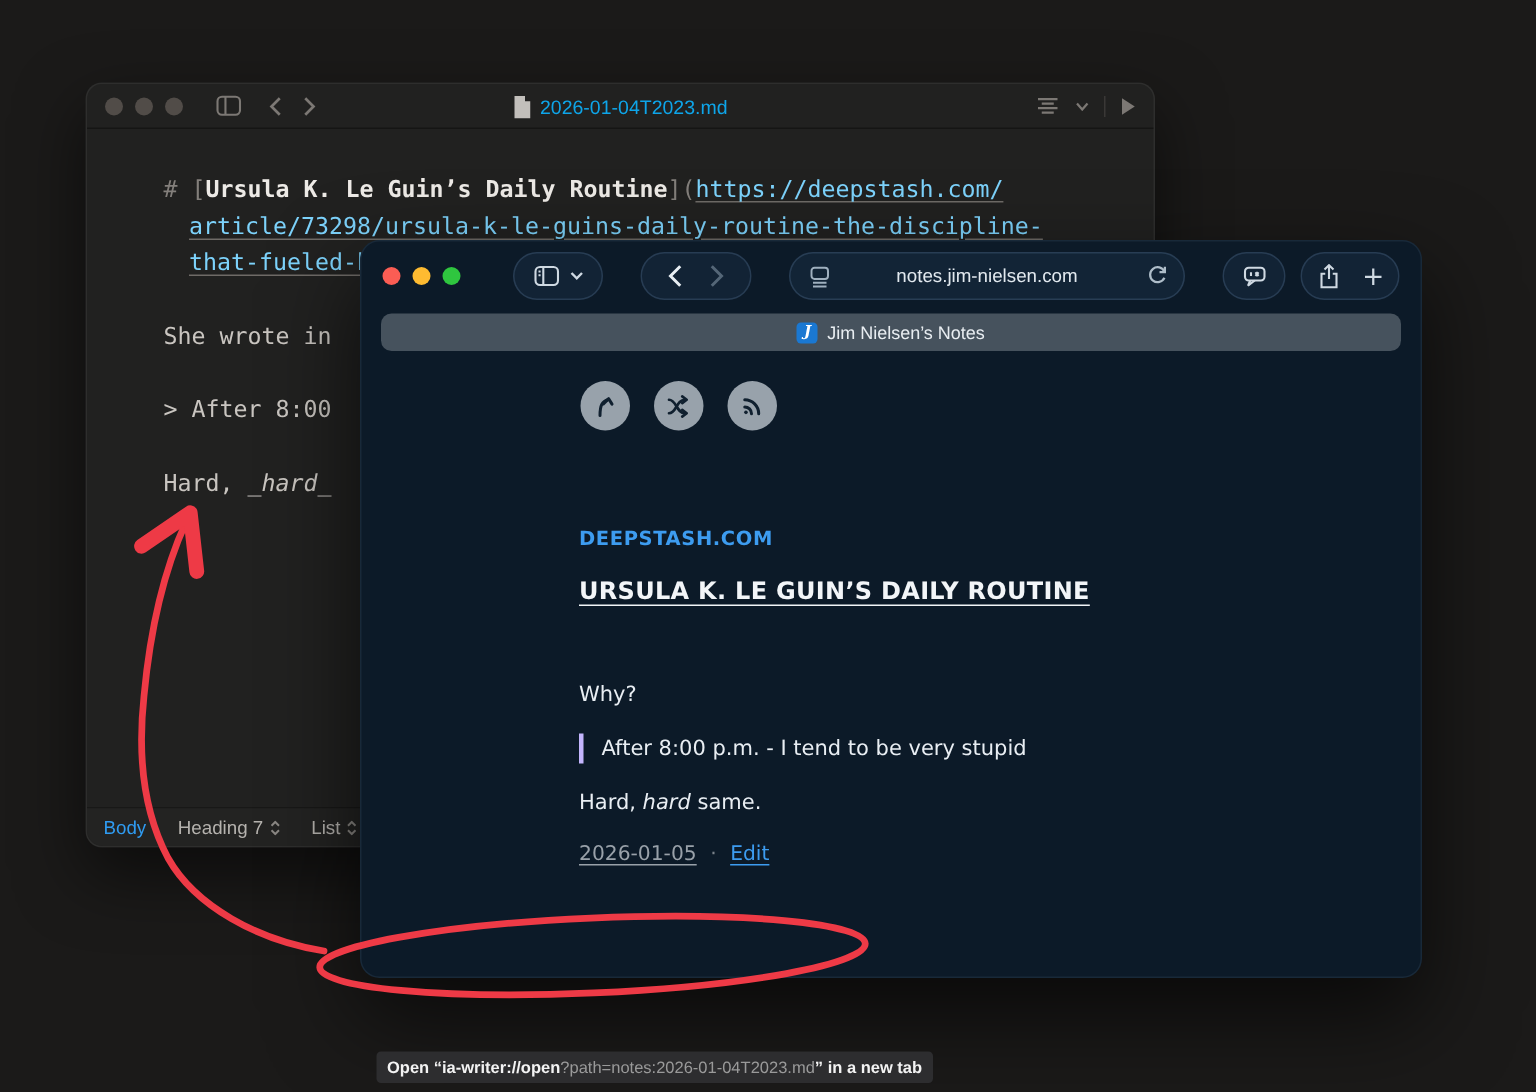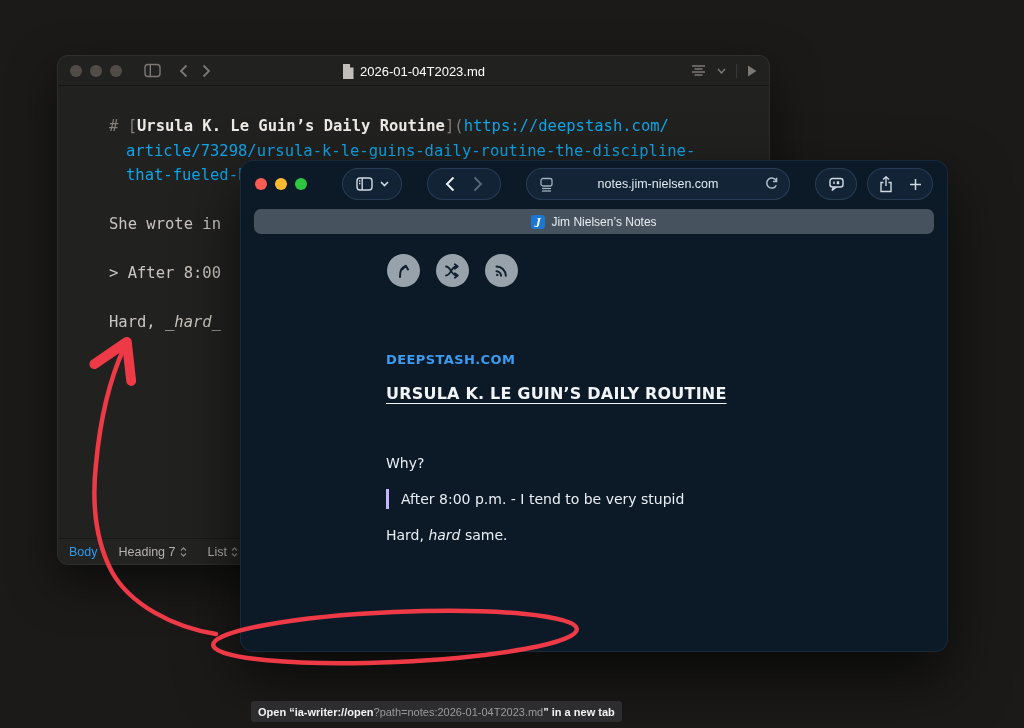--- a/index.html
+++ b/index.html
@@ -25,37 +25,37 @@
     height:30px; display:flex; align-items:center;
     padding:0 12px; color:#8f8b87;
     border-bottom:1px solid rgba(0,0,0,0.35);
   }
   .tl { width:12px; height:12px; border-radius:50%; margin-right:8px; flex:0 0 auto; }
   .tl.inactive { background:#514c48; }
   .ed-icon { color:#7c7874; display:flex; align-items:center; }
   .ed-title-center {
     position:absolute; left:0; right:0; top:0; height:30px;
     display:flex; align-items:center; justify-content:center; gap:6px;
-    color:#ffffff; font-size:13px; pointer-events:none;
+    color:#0ea5e9; font-size:13px; pointer-events:none;
   }
   .ed-title-center > * { pointer-events:auto; }
   .ed-right { margin-left:auto; display:flex; align-items:center; gap:10px; color:#6f6b67; }
   .ed-divider { width:1px; height:14px; background:#3a3836; }
   .ed-content {
     position:absolute; top:30px; left:0; right:0; bottom:26px;
     padding:28px 0 0 51px;
     font-family:"DejaVu Sans Mono", monospace;
     font-size:15.5px; line-height:24.5px; color:#c9c5c0;
     overflow:hidden;
   }
   .ed-line { white-space:pre; }
   .ed-line.cont { padding-left:17px; }
   .ed-syn { color:#837f7b; }
   .ed-h1 { color:#edeae6; font-weight:bold; }
-  .ed-url { color:#0ea5e9; text-underline-offset:3px; text-decoration-color:#6f6b67; }
+  .ed-url { color:#7dd3fc; text-decoration:underline; text-underline-offset:3px; text-decoration-color:#6f6b67; }
   .ed-em { font-style:italic; }
   .ed-toolbar {
     position:absolute; left:0; right:0; bottom:0; height:26px;
     display:flex; align-items:center; gap:21px;
     padding:0 11px; font-size:12.5px; color:#b5b2ae;
     background:#232322; border-top:1px solid rgba(0,0,0,0.3);
     border-radius:0 0 11px 11px;
   }
   .ed-tb-item { display:flex; align-items:center; gap:4px;justify-content:center; }
   .ed-tb-body { color:#2f9bf1; }
@@ -350,20 +350,25 @@
           </svg>
       </span>
     </div>
 
     <div class="sf-page">
       <div class="pg-eyebrow">DEEPSTASH.COM</div>
       <div><a class="pg-title">URSULA K. LE GUIN’S DAILY ROUTINE</a></div>
       <div class="pg-p"><br><span>Why?</span></div>
       <div class="pg-quote"><span>After 8:00 p.m. - I tend to be very stupid</span></div>
       <div class="pg-p"><span>Hard, </span><span class="pg-em">hard</span><span> same.</span></div>
+      <div class="pg-links">
+        <a class="pg-date">2026-01-05</a>
+        <span class="pg-dot">·</span>
+        <a class="pg-edit">Edit</a>
+      </div>
     </div>
 
     <div class="sf-status"><span class="st-bold">Open “ia-writer://open</span><span class="st-dim">?path=notes:2026-01-04T2023.md</span><span class="st-bold">” in a new tab</span></div>
   </div>
 </div>
 
 <svg class="overlay" width="1024" height="728" viewBox="0 0 1024 728">
   <defs>
     <marker id="arrowhead" markerWidth="12" markerHeight="12" viewBox="0 0 12 12" refX="8" refY="6" orient="auto">
       <path d="M2 1.5 L9.5 6 L2 10.5" fill="none" stroke="#ee3a46" stroke-width="2.2" stroke-linecap="round" stroke-linejoin="round"></path>

